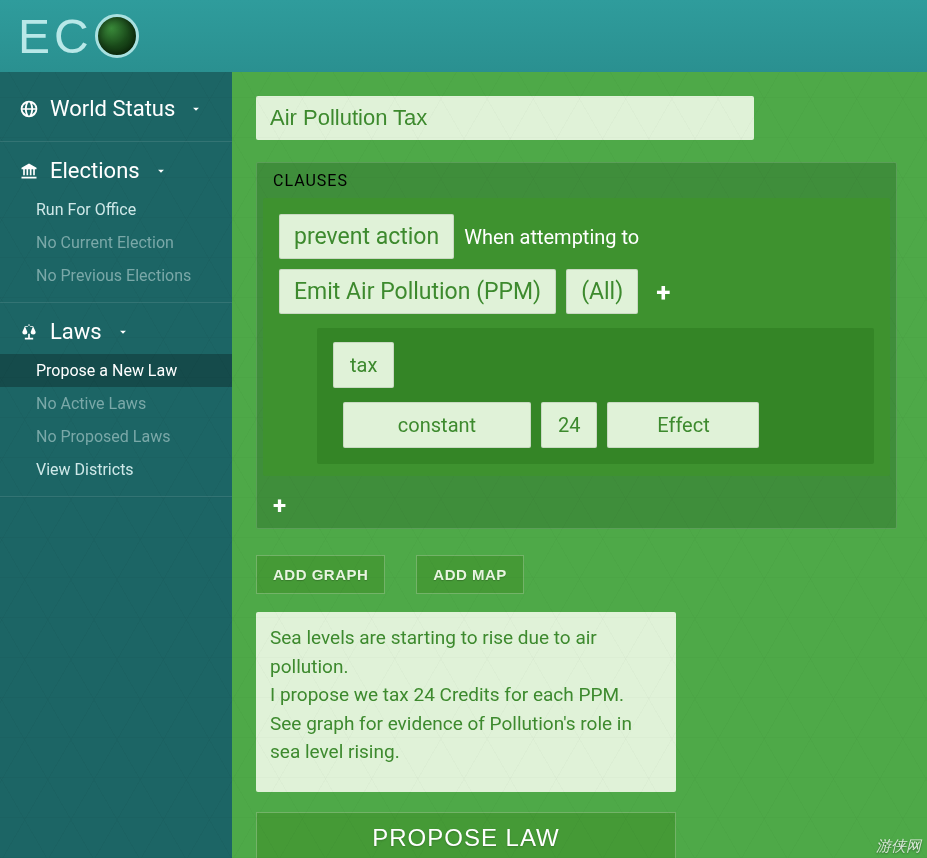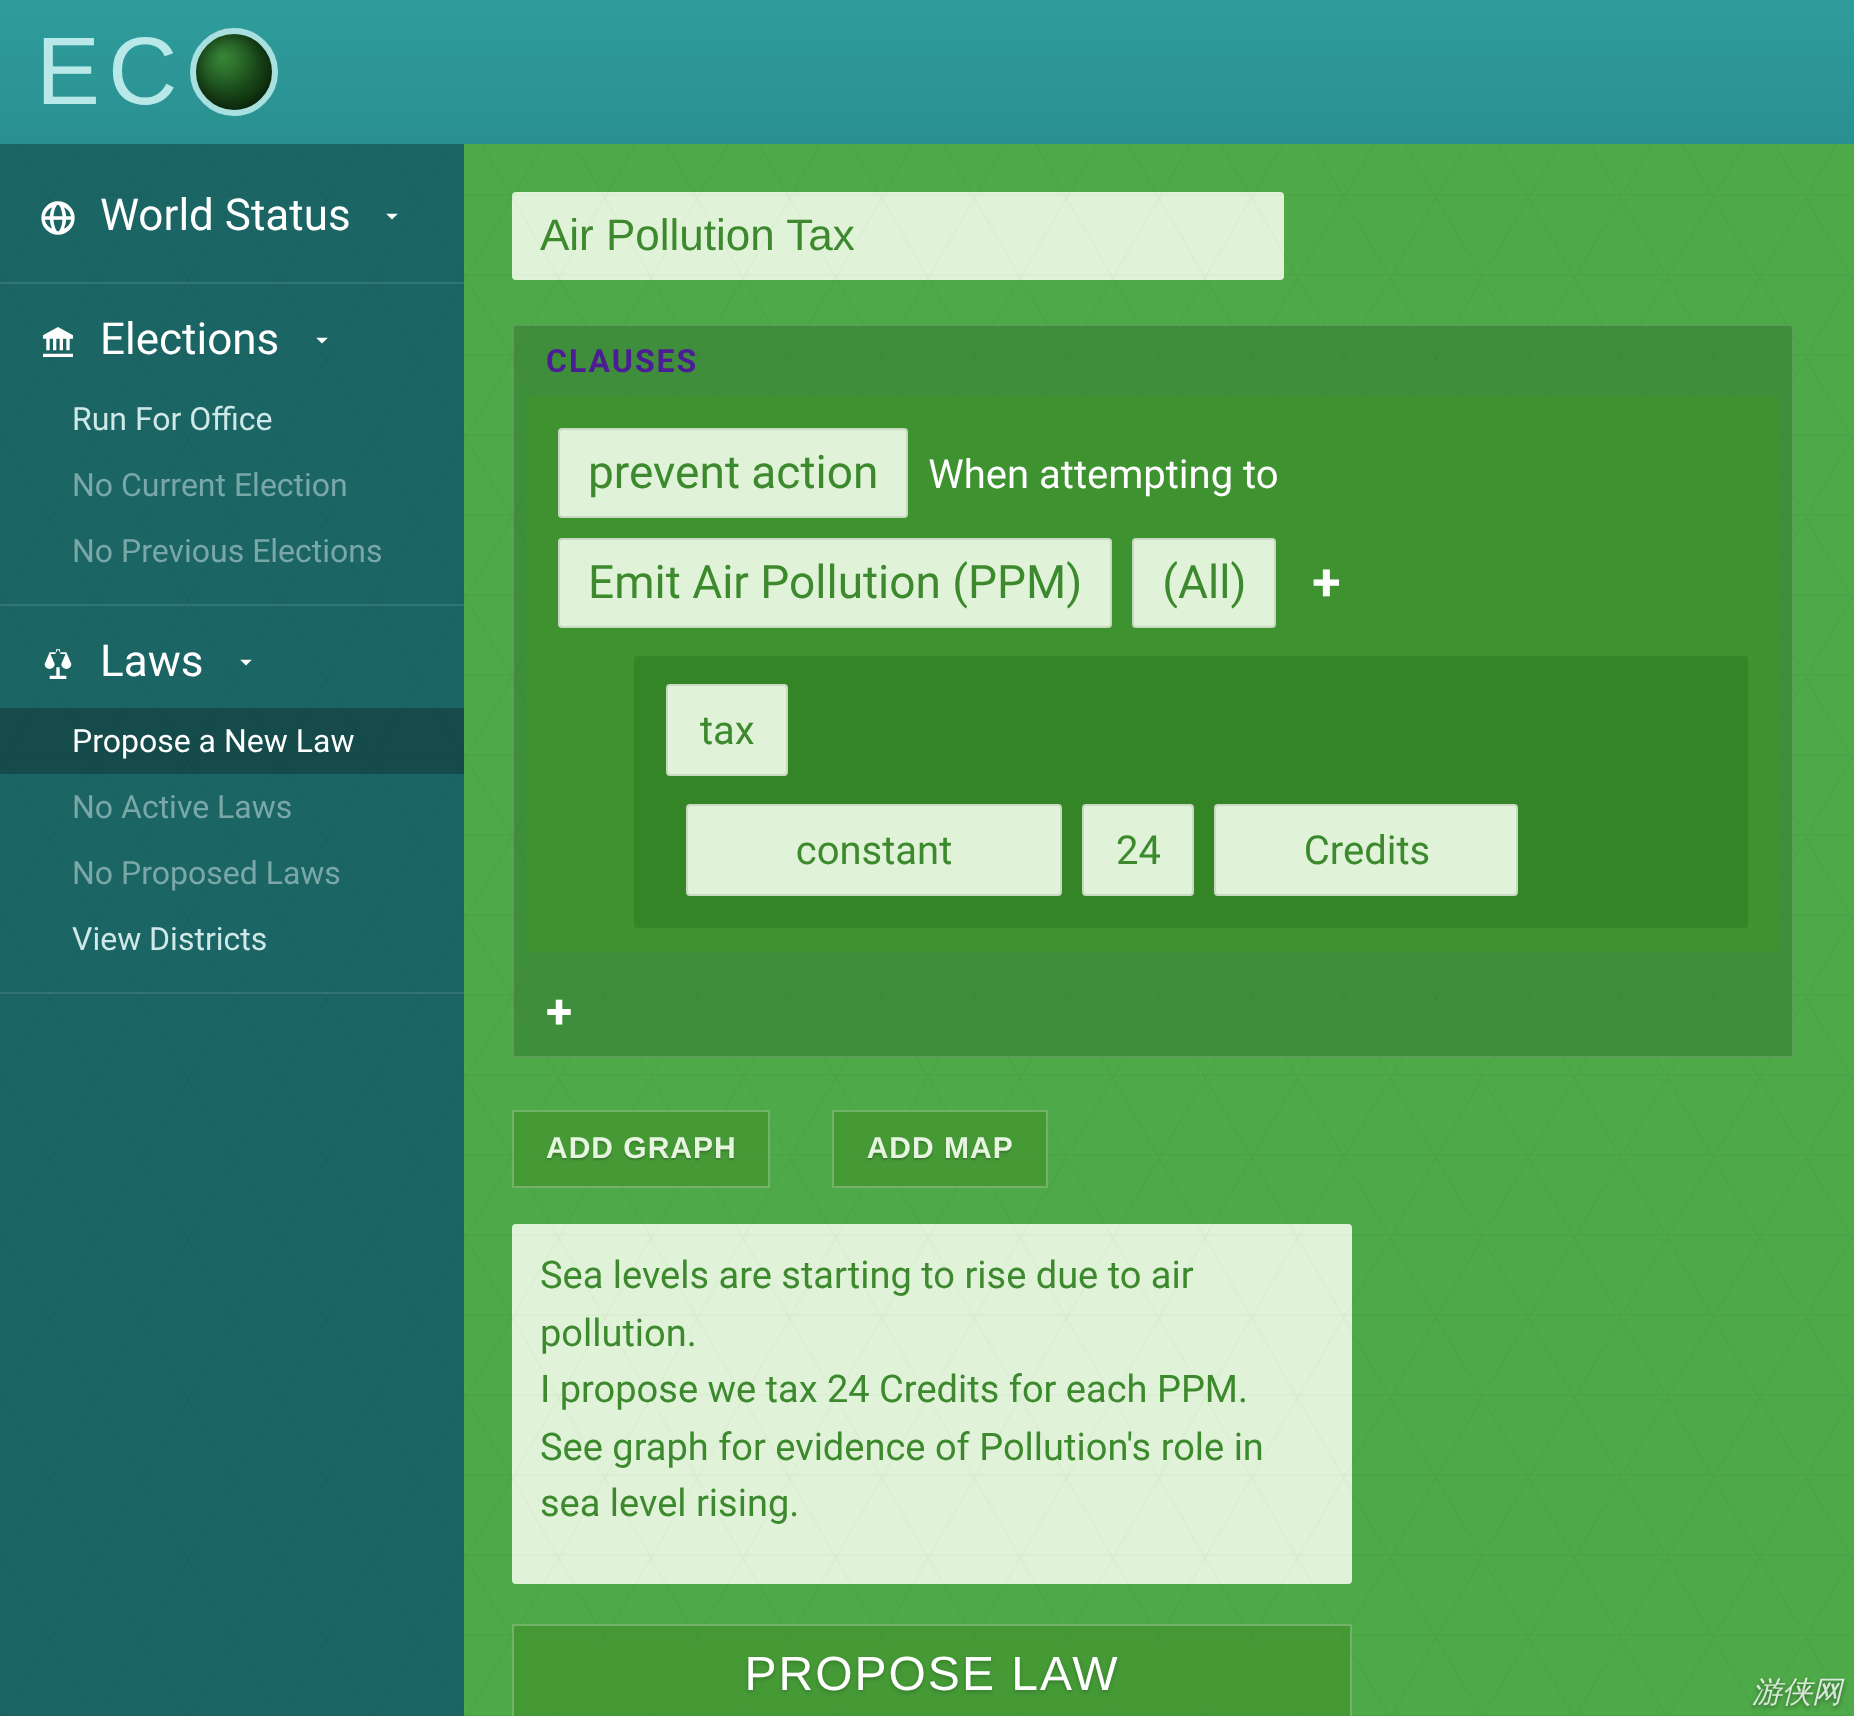--- a/index.html
+++ b/index.html
@@ -69,36 +69,36 @@
 }
 .main {
   flex: 1;
   background: #4ea948;
   position: relative;
   padding: 24px 30px 24px 24px;
   overflow: hidden;
 }
 .main .bg-pattern { opacity: 0.5; }
 .law-title {
-  width: 386px; height: 44px;
+  width: 498px; height: 44px;
   background: #e0f2d8;
   border: none;
   padding: 0 14px;
   font-size: 22px; color: #3d8a2e; font-weight: 500;
   border-radius: 2px;
   margin-bottom: 22px;
 }
 .clauses-panel {
   background: rgba(30,80,30,0.3);
   border: 1px solid rgba(255,255,255,0.15);
   border-radius: 2px;
 }
 .clauses-header {
   padding: 8px 16px;
-  color: #4c1d95; font-size: 16px; letter-spacing: 1px; font-weight: 700;
+  color: #000000; font-size: 16px; letter-spacing: 1px; font-weight: 400;
 }
 .clauses-body {
   background: #3e922f;
   margin: 0 6px 6px 6px;
   padding: 16px 16px 12px 16px;
   border-radius: 2px;
   position: relative;
 }
 .clause-row { display: flex; align-items: center; gap: 10px; flex-wrap: wrap; }
 .token {
@@ -251,21 +251,21 @@
           <span class="token">(All)</span>
           <span class="plus-btn">+</span>
         </div>
         <div class="sub-clause">
           <div class="clause-row">
             <span class="token small">tax</span>
           </div>
           <div class="clause-row indent">
             <span class="token small" style="width:188px">constant</span>
             <span class="token small">24</span>
-            <span class="token small" style="width:152px">Credits</span>
+            <span class="token small" style="width:152px">Effect</span>
           </div>
         </div>
       </div>
       <div class="panel-plus">+</div>
     </div>
 
     <div class="action-buttons">
       <button class="action-btn">ADD GRAPH</button>
       <button class="action-btn">ADD MAP</button>
     </div>

